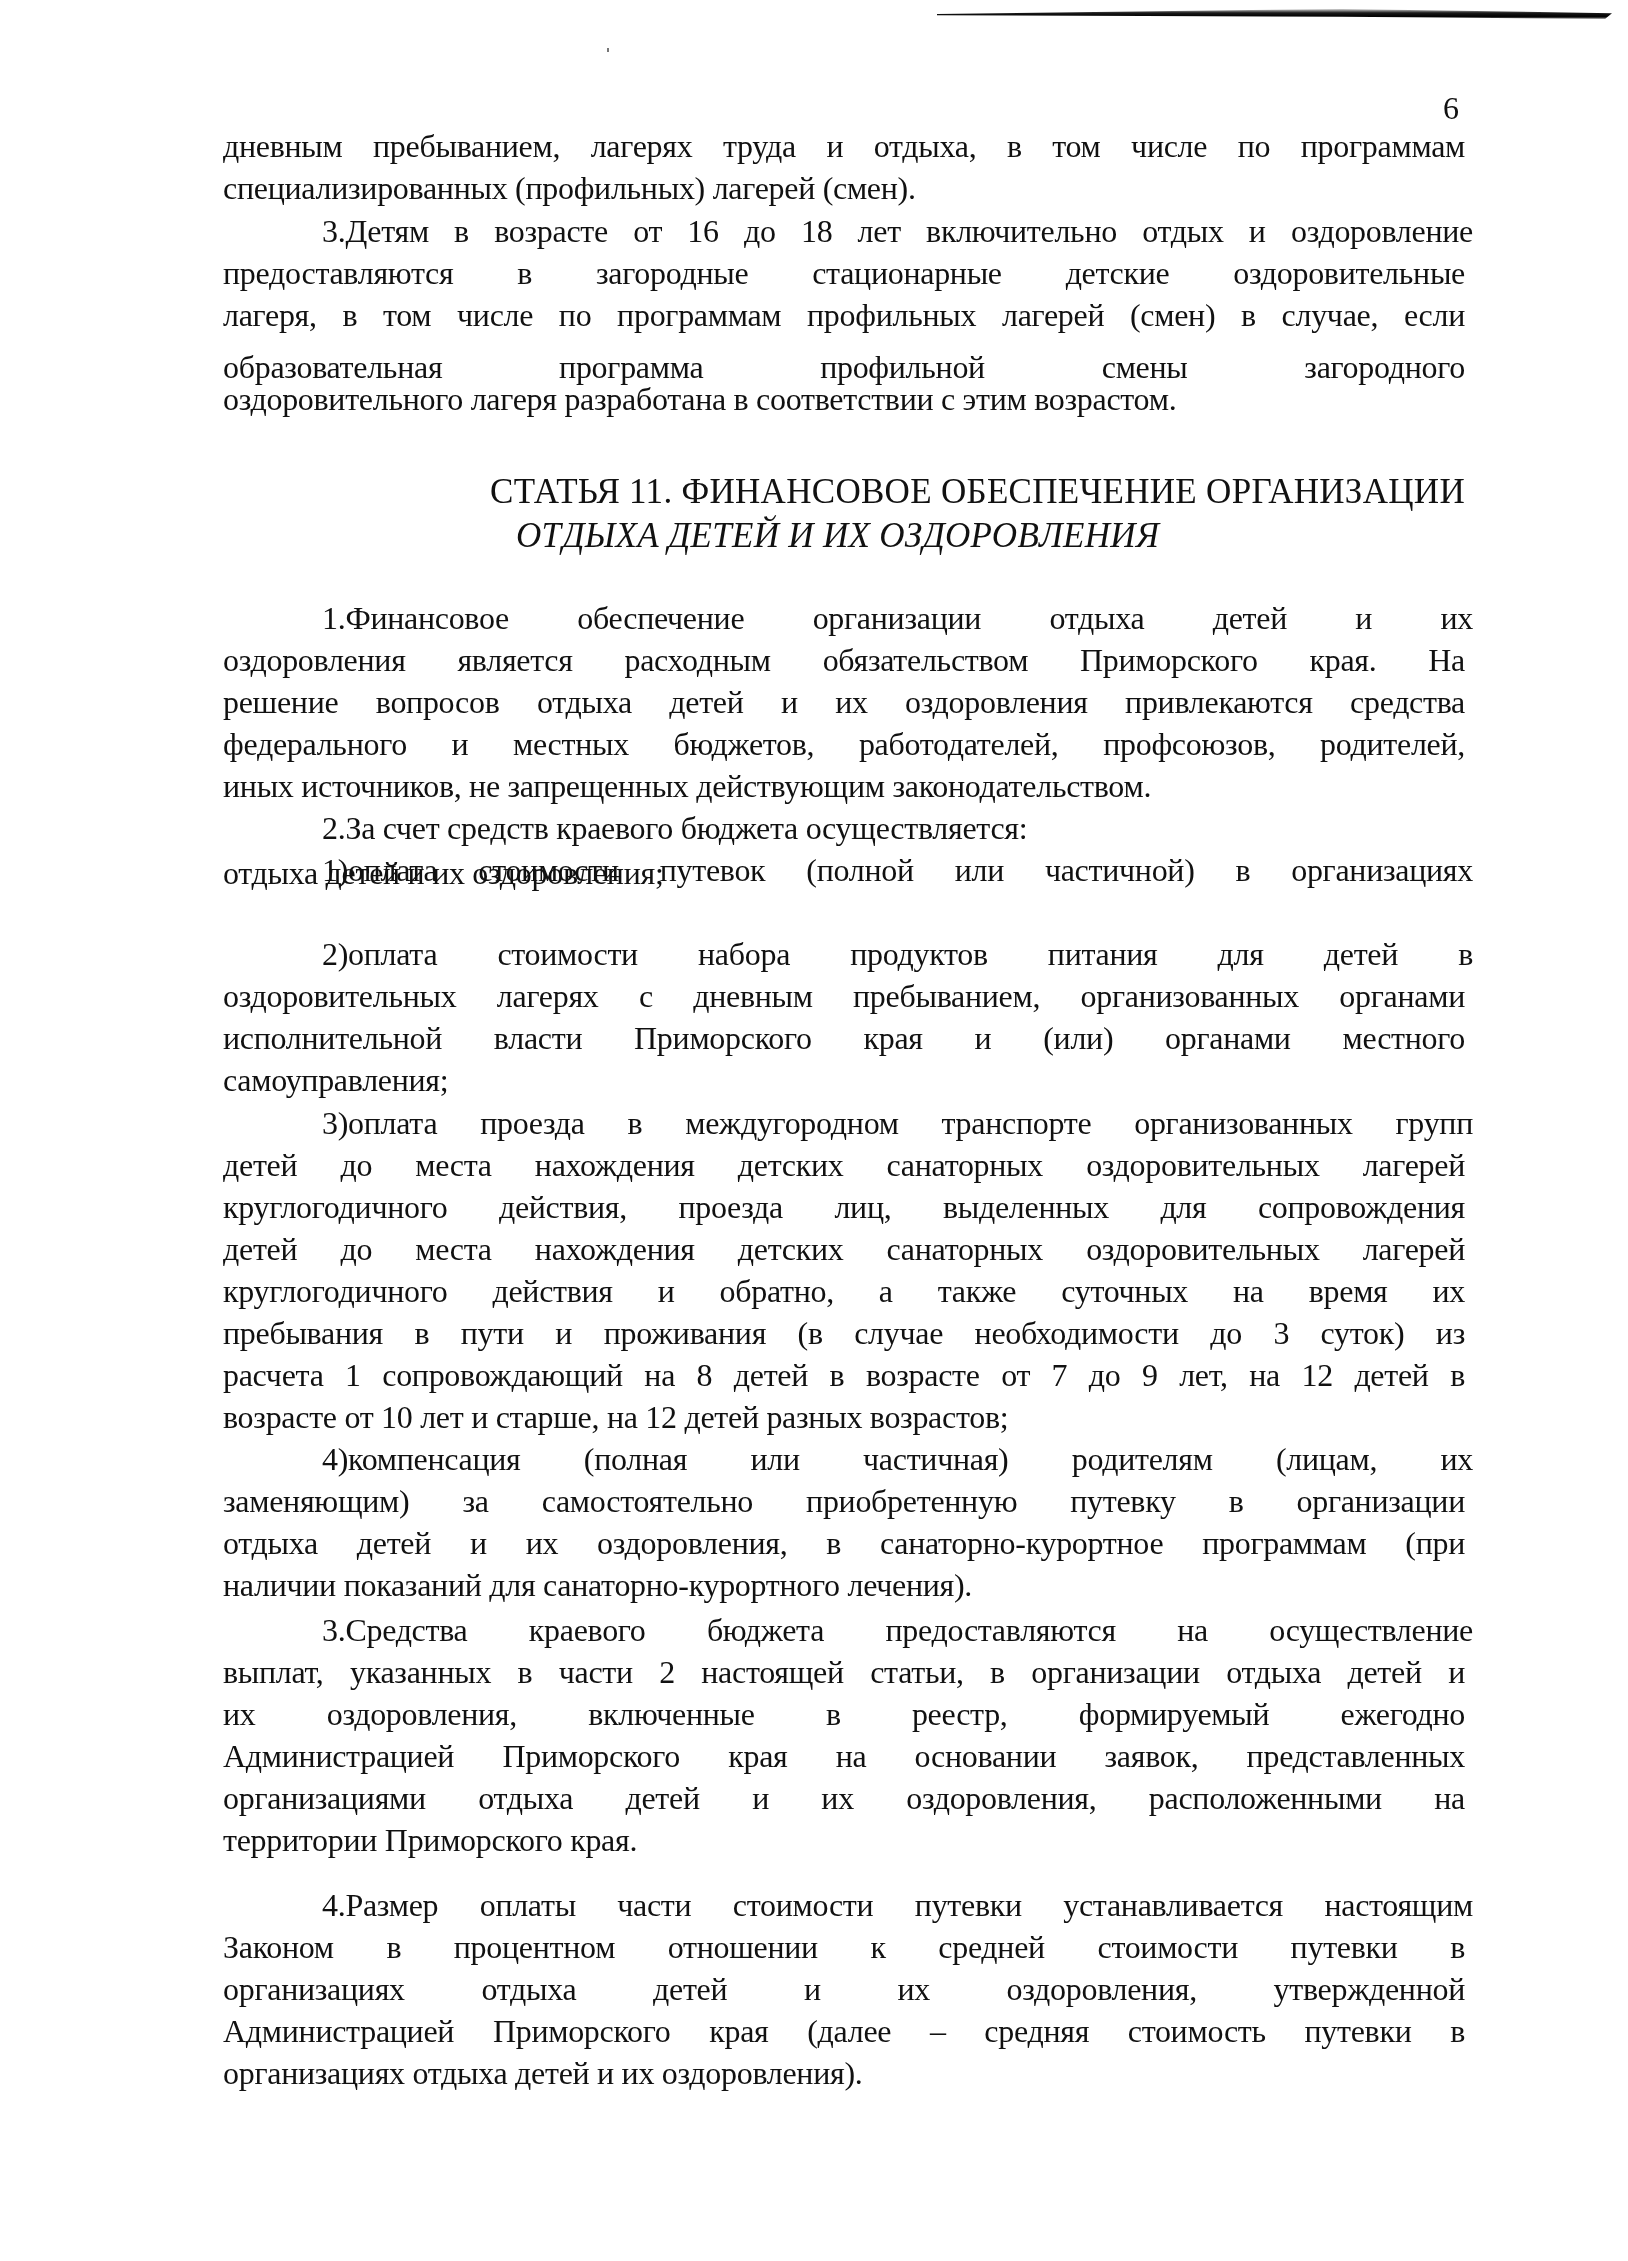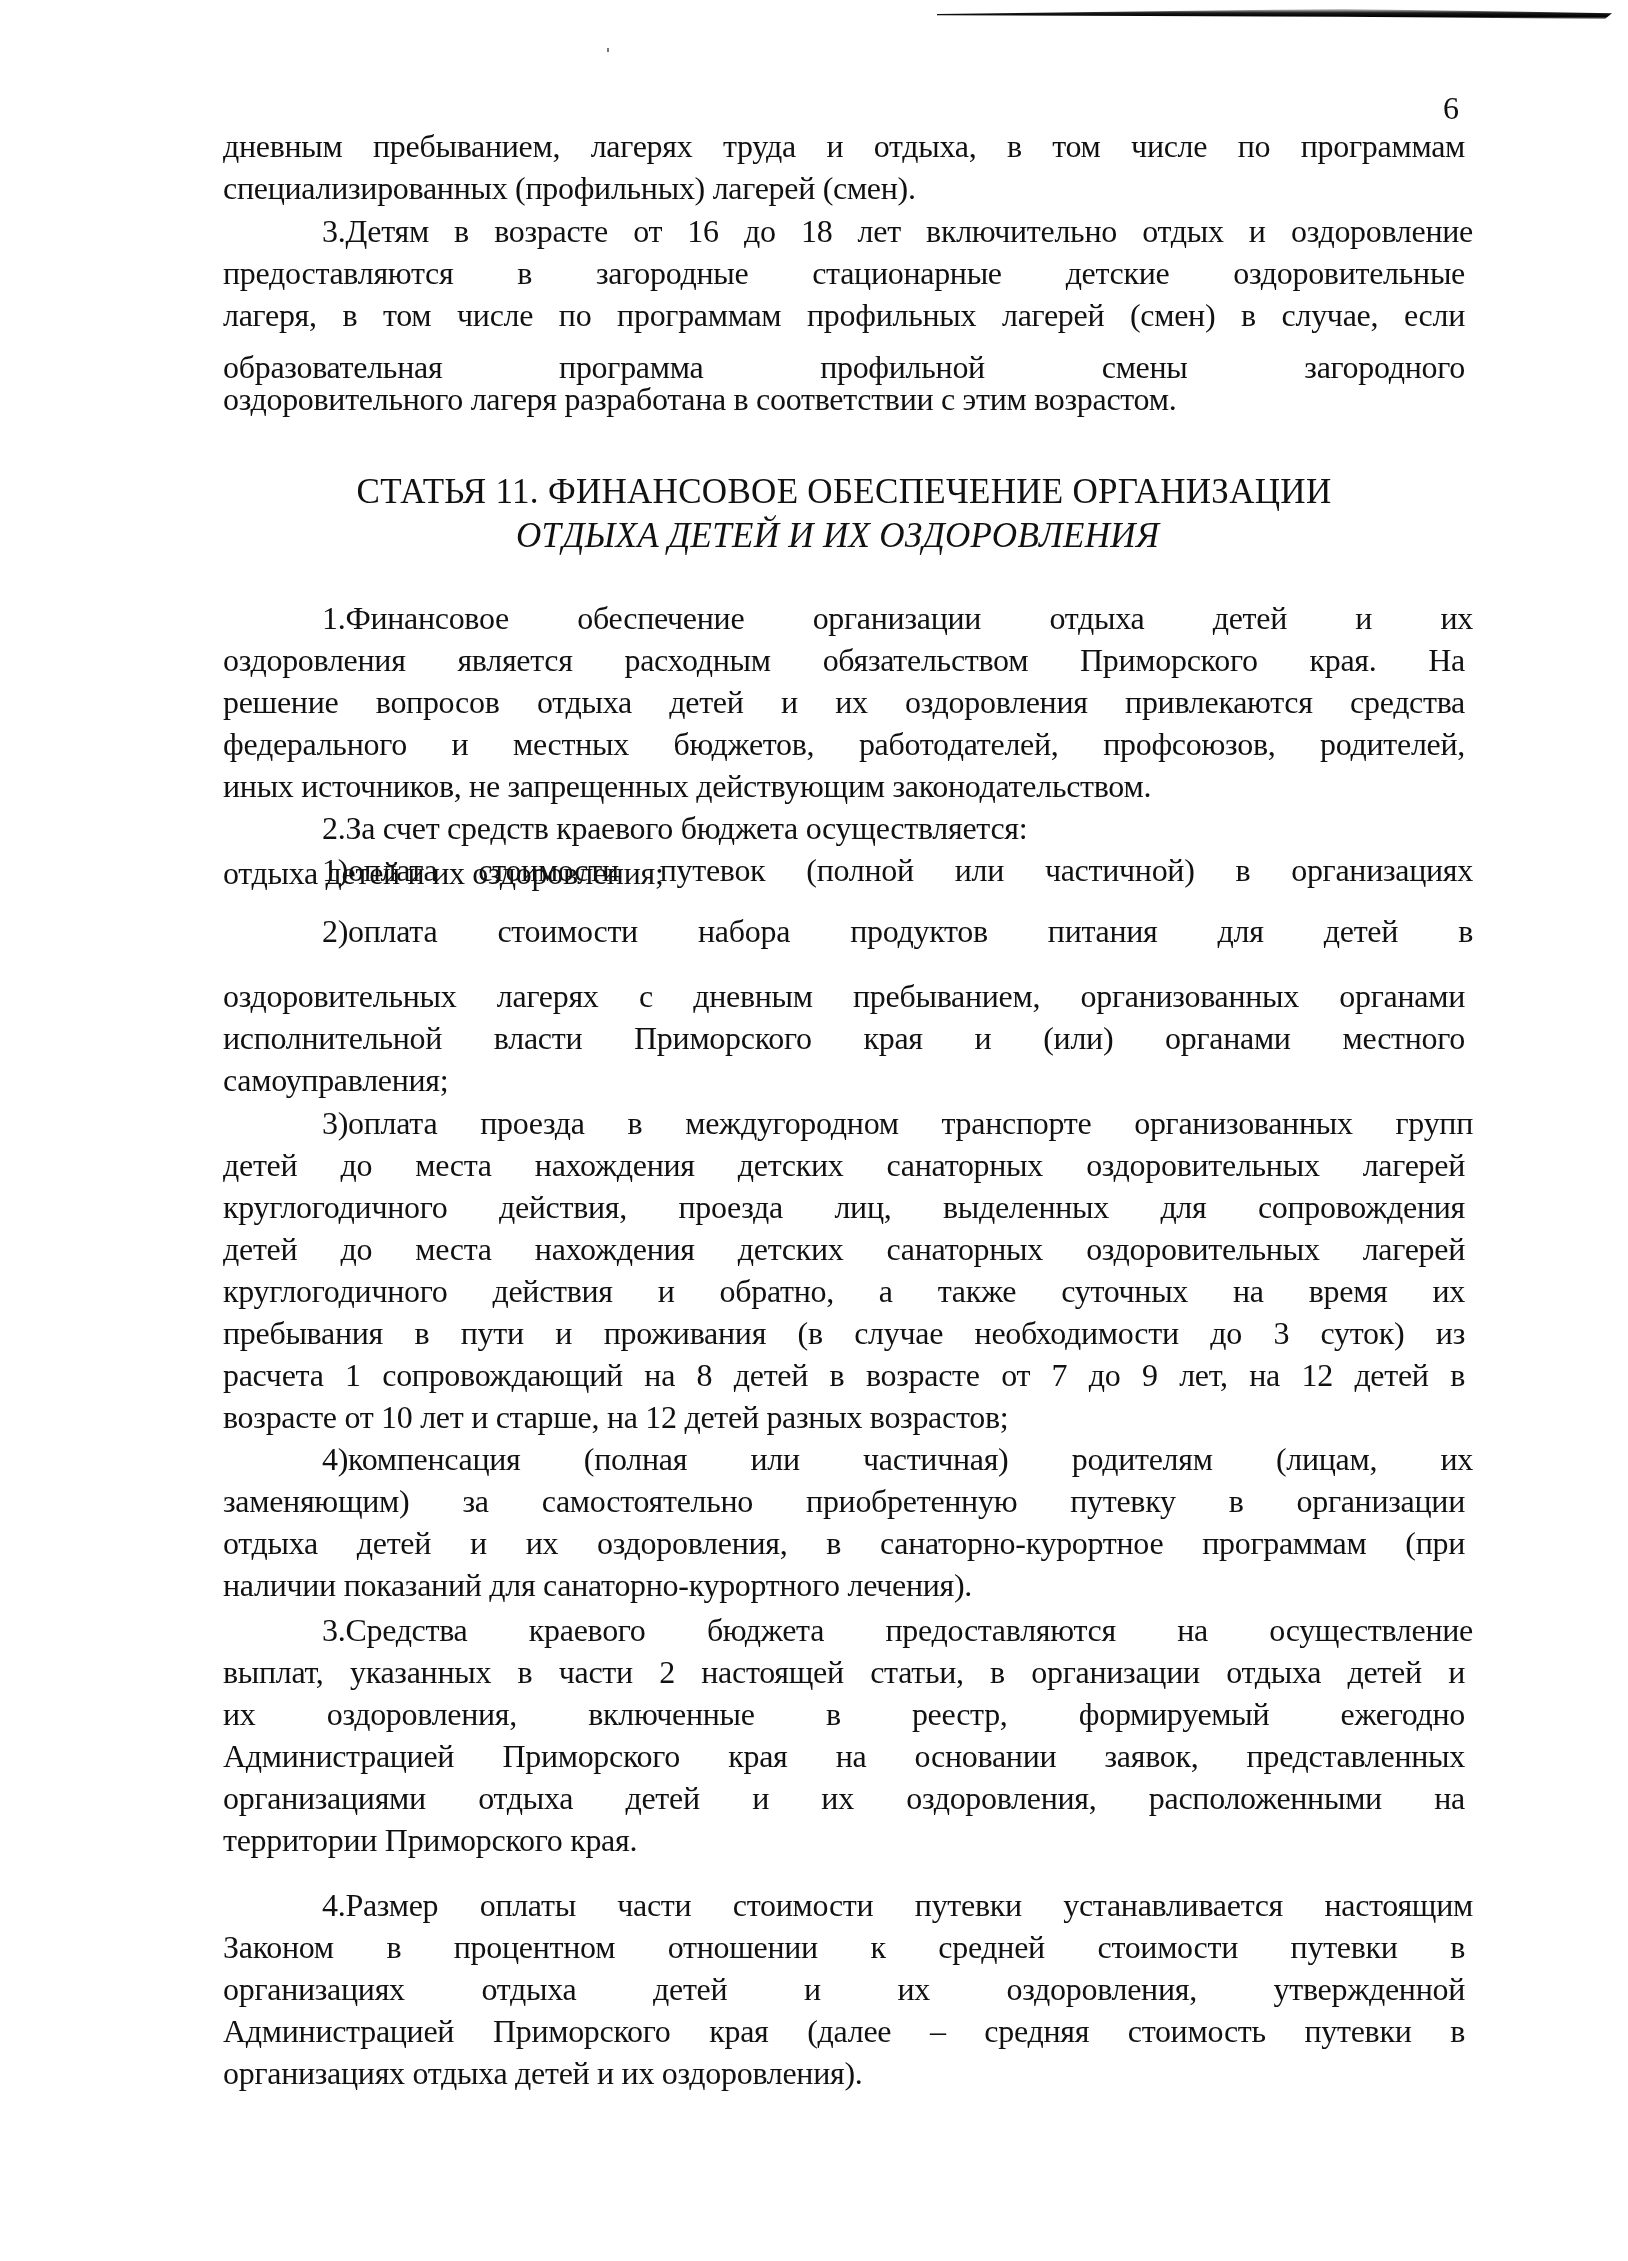--- a/index.html
+++ b/index.html
@@ -19,21 +19,21 @@
     position: absolute; left: 1443px; top: 89px; font-size: 32px; line-height: 38px;
   }
   .line {
     position: absolute; left: 223px; width: 1242px;
     font-size: 32px; line-height: 38px; white-space: nowrap;
     letter-spacing: -0.3px;
   }
   .line.just { text-align: justify; text-align-last: justify; }
   .line.indent { left: 314px; width: 1151px; margin-left: 8px; }
   .heading {
-    position: absolute; left: 223px; width: 1242px; text-align: center;
+    position: absolute; left: 223px; width: 1242px; text-align: right;
     font-size: 35px; line-height: 42px; letter-spacing: 0.3px; white-space: nowrap;
   }
 </style>
 </head>
 <body>
 
 <div class="page">
   <div class="scan-mark"></div>
   <div class="speck"></div>
 
@@ -55,21 +55,21 @@
   <div class="line just" style="top:641px">оздоровления является расходным обязательством Приморского края. На</div>
   <div class="line just" style="top:683px">решение вопросов отдыха детей и их оздоровления привлекаются средства</div>
   <div class="line just" style="top:725px">федерального и местных бюджетов, работодателей, профсоюзов, родителей,</div>
   <div class="line" style="top:767px">иных источников, не запрещенных действующим законодательством.</div>
 
   <div class="line indent" style="top:809px">2.За счет средств краевого бюджета осуществляется:</div>
 
   <div class="line just indent" style="top:851px">1)оплата стоимости путевок (полной или частичной) в организациях</div>
   <div class="line" style="top:854px">отдыха детей и их оздоровления;</div>
 
-  <div class="line just indent" style="top:912px">2)оплата стоимости набора продуктов питания для детей в</div>
+  <div class="line just indent" style="top:935px">2)оплата стоимости набора продуктов питания для детей в</div>
   <div class="line just" style="top:977px">оздоровительных лагерях с дневным пребыванием, организованных органами</div>
   <div class="line just" style="top:1019px">исполнительной власти Приморского края и (или) органами местного</div>
   <div class="line" style="top:1061px">самоуправления;</div>
 
   <div class="line just indent" style="top:1104px">3)оплата проезда в междугородном транспорте организованных групп</div>
   <div class="line just" style="top:1146px">детей до места нахождения детских санаторных оздоровительных лагерей</div>
   <div class="line just" style="top:1188px">круглогодичного действия, проезда лиц, выделенных для сопровождения</div>
   <div class="line just" style="top:1230px">детей до места нахождения детских санаторных оздоровительных лагерей</div>
   <div class="line just" style="top:1272px">круглогодичного действия и обратно, а также суточных на время их</div>
   <div class="line just" style="top:1314px">пребывания в пути и проживания (в случае необходимости до 3 суток) из</div>

